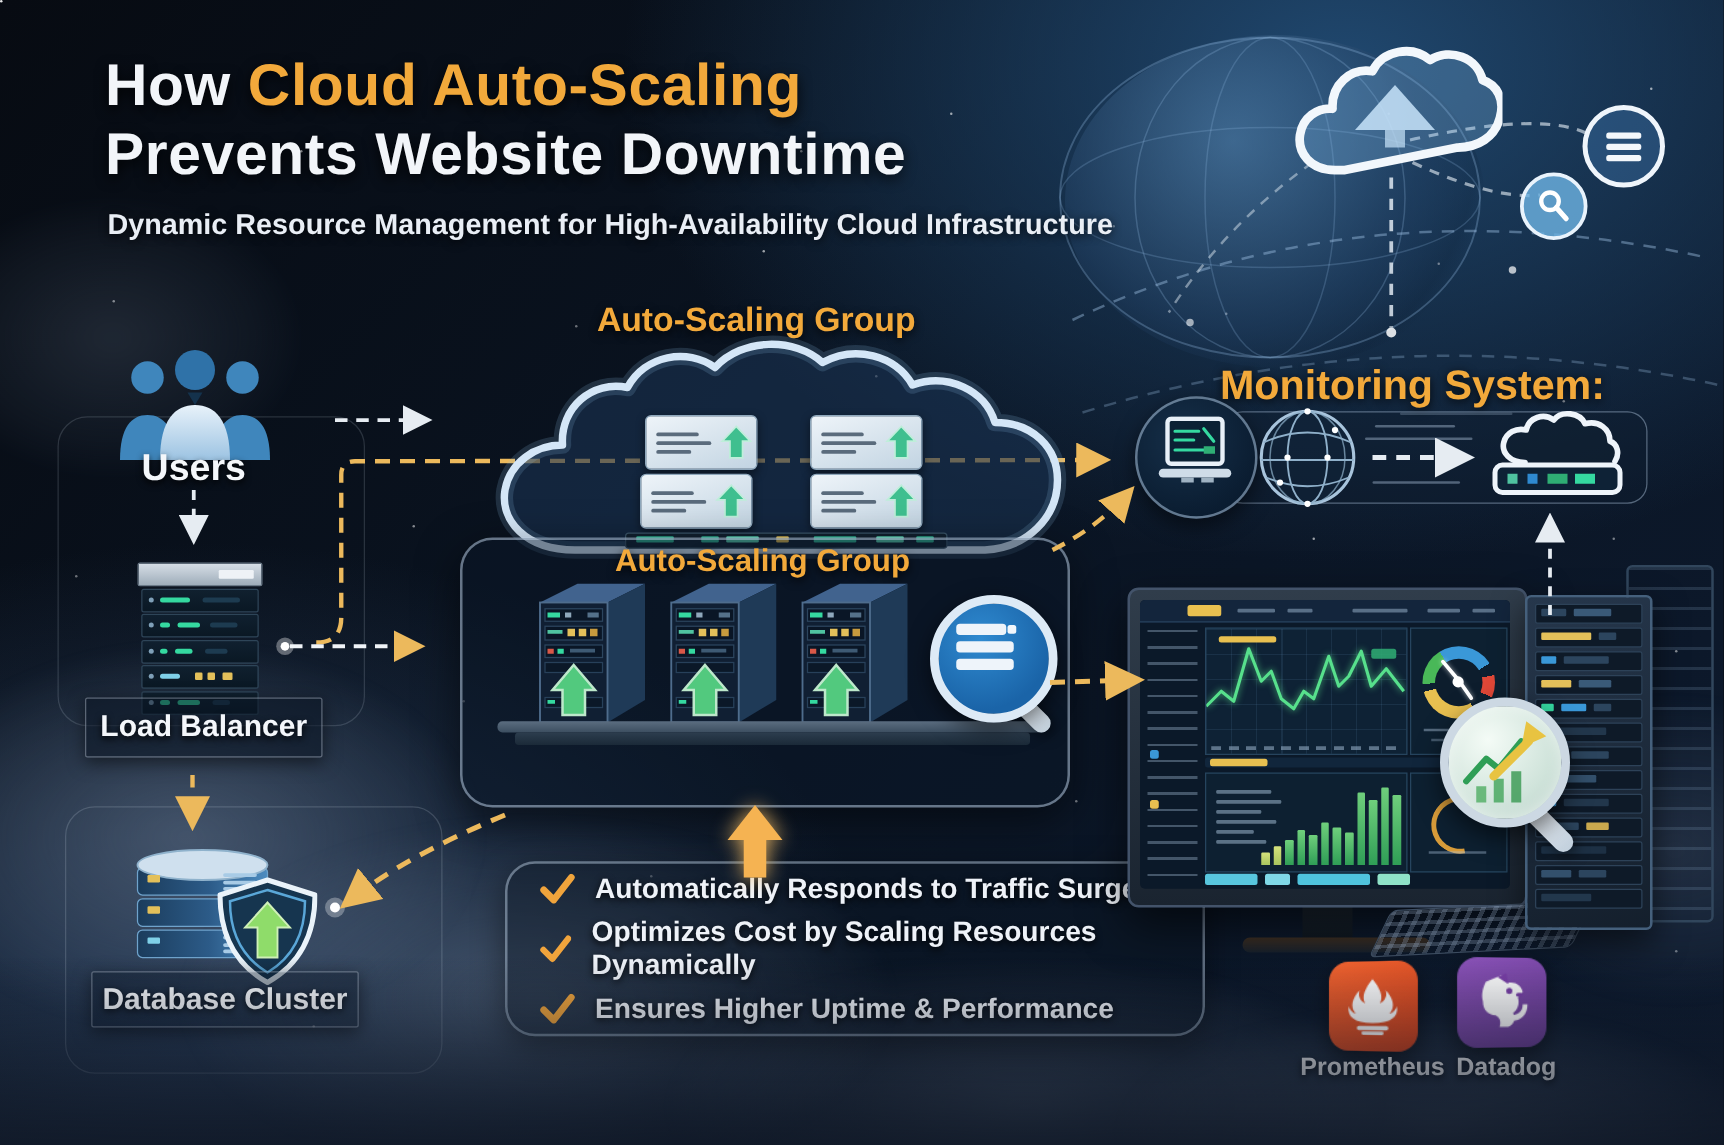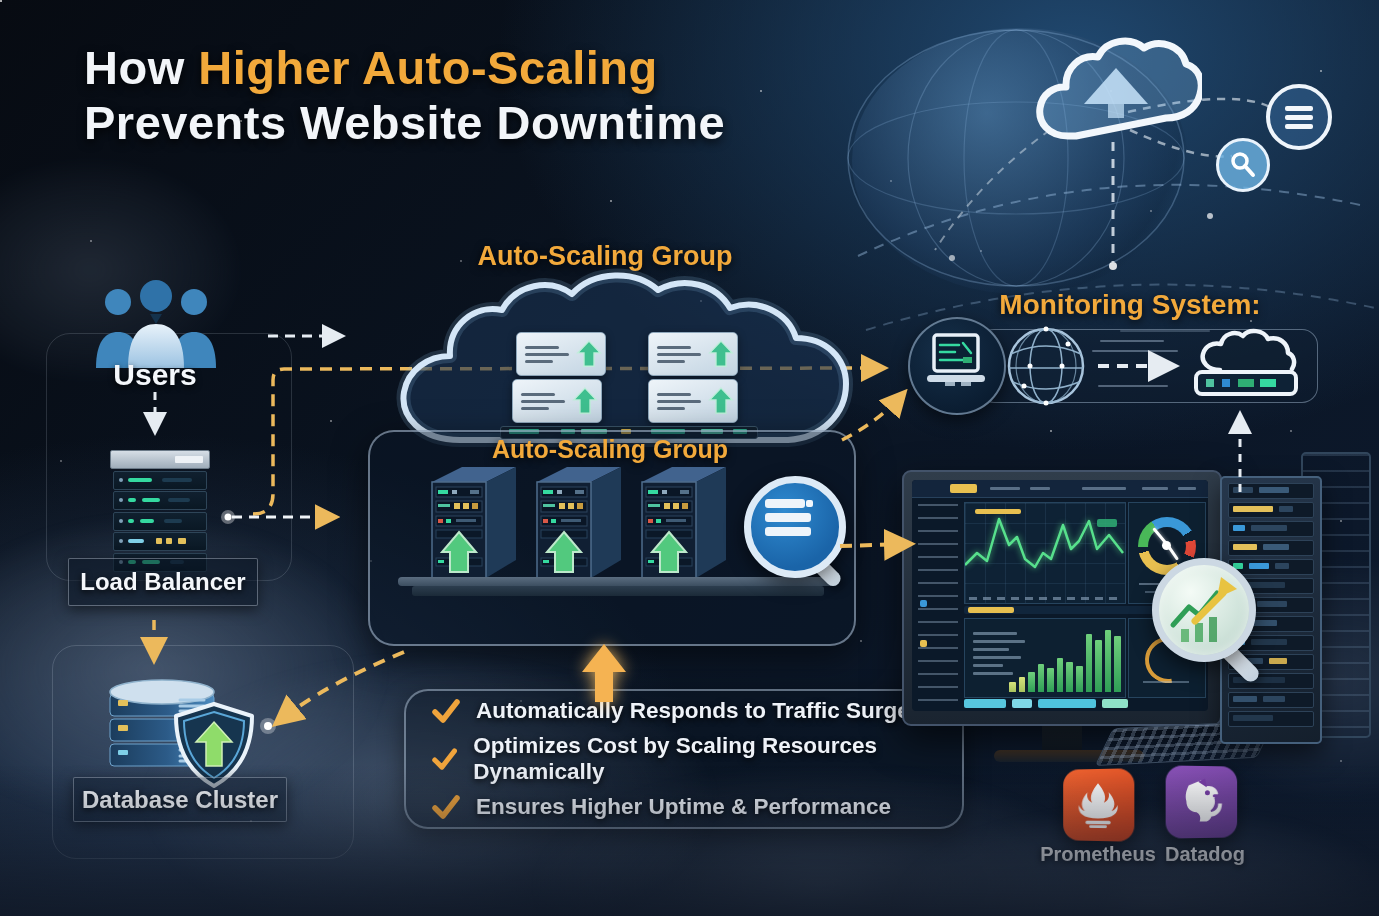--- a/index.html
+++ b/index.html
@@ -32,21 +32,21 @@
   }
   .puff{position:absolute;border-radius:50%;filter:blur(7px);pointer-events:none;
     background:radial-gradient(ellipse at center, rgba(152,172,198,.32), rgba(120,140,165,.12) 55%, transparent 74%);}
   .bottom-fog{left:0;bottom:0;width:1379px;height:150px;background:linear-gradient(to top, rgba(16,24,38,.85), rgba(16,24,38,0));}
   
   .title{left:84px;top:40px;font-size:47px;font-weight:700;line-height:1.18;letter-spacing:.5px;
     text-shadow:0 3px 10px rgba(0,0,0,.85);}
   .title .hl{color:#F2A93B;}
   .subtitle{left:86px;top:166px;font-size:23px;font-weight:600;color:#e9eef5;text-shadow:0 2px 8px rgba(0,0,0,.8);}
   
-  .sec-title{font-size:28px;font-weight:700;color:#F2A93B;text-align:center;text-shadow:0 2px 8px rgba(0,0,0,.85);}
+  .sec-title{font-size:33px;font-weight:700;color:#F2A93B;text-align:center;text-shadow:0 2px 8px rgba(0,0,0,.85);}
   .node-label{font-size:24px;font-weight:600;color:#f4f7fb;text-align:center;text-shadow:0 2px 6px rgba(0,0,0,.9);}
   .frame{border:1.5px solid rgba(225,235,248,.28);border-radius:24px;}
   .label-box{background:rgba(10,20,35,.55);border:1px solid rgba(225,235,248,.35);border-radius:2px;
     display:flex;align-items:center;justify-content:center;box-shadow:0 4px 14px rgba(0,0,0,.5);}
   
   .lb-rack{left:110px;top:450px;width:98px;}
   .lb-cap{width:98px;height:17px;background:linear-gradient(#d6dee6,#9fadba);border:1px solid #6b7a88;border-radius:2px;position:relative;}
   .lb-cap::after{content:"";position:absolute;right:6px;top:5px;width:28px;height:7px;background:#eef2f6;border-radius:1px;}
   .lb-row{width:92px;height:17px;margin:1.5px 0 0 3px;background:linear-gradient(#10202f,#0a1824);border:1px solid #2e4558;border-radius:2px;position:relative;}
   .lb-row i{position:absolute;top:6px;height:4px;border-radius:2px;background:#35d9a0;display:block;}
@@ -193,23 +193,24 @@
   </div>
 
   <div class="puff" style="left:-80px;top:520px;width:460px;height:300px;"></div>
   <div class="puff" style="left:150px;top:660px;width:560px;height:280px;"></div>
   <div class="puff" style="left:540px;top:770px;width:560px;height:230px;"></div>
   <div class="puff" style="left:900px;top:810px;width:500px;height:190px;"></div>
   <div class="puff" style="left:-60px;top:160px;width:300px;height:220px;opacity:.5;"></div>
   <div class="puff" style="left:1180px;top:560px;width:320px;height:240px;opacity:.5;"></div>
 
   <div class="abs title">
-    <span>How </span><span class="hl">Higher Auto-Scaling</span><br>
+    <span>How </span><span class="hl">Cloud Auto-Scaling</span><br>
     <span>Prevents Website Downtime</span>
   </div>
+  <div class="abs subtitle">Dynamic Resource Management for High-Availability Cloud Infrastructure</div>
 
   <div class="abs frame" style="left:46px;top:333px;width:244px;height:246px;opacity:.55;"></div>
   <div class="abs frame" style="left:52px;top:645px;width:300px;height:212px;opacity:.6;"></div>
 
   <svg class="abs" style="left:90px;top:280px;" width="132" height="88" viewBox="0 0 132 88">
     <circle cx="28" cy="22" r="13" fill="#3f86bc"></circle>
     <path d="M6,88 C6,62 15,52 28,52 C41,52 50,62 50,88 Z" fill="#3f86bc"></path>
     <circle cx="104" cy="22" r="13" fill="#3f86bc"></circle>
     <path d="M82,88 C82,62 91,52 104,52 C117,52 126,62 126,88 Z" fill="#3f86bc"></path>
     <circle cx="66" cy="16" r="16" fill="#2f72a8"></circle>

